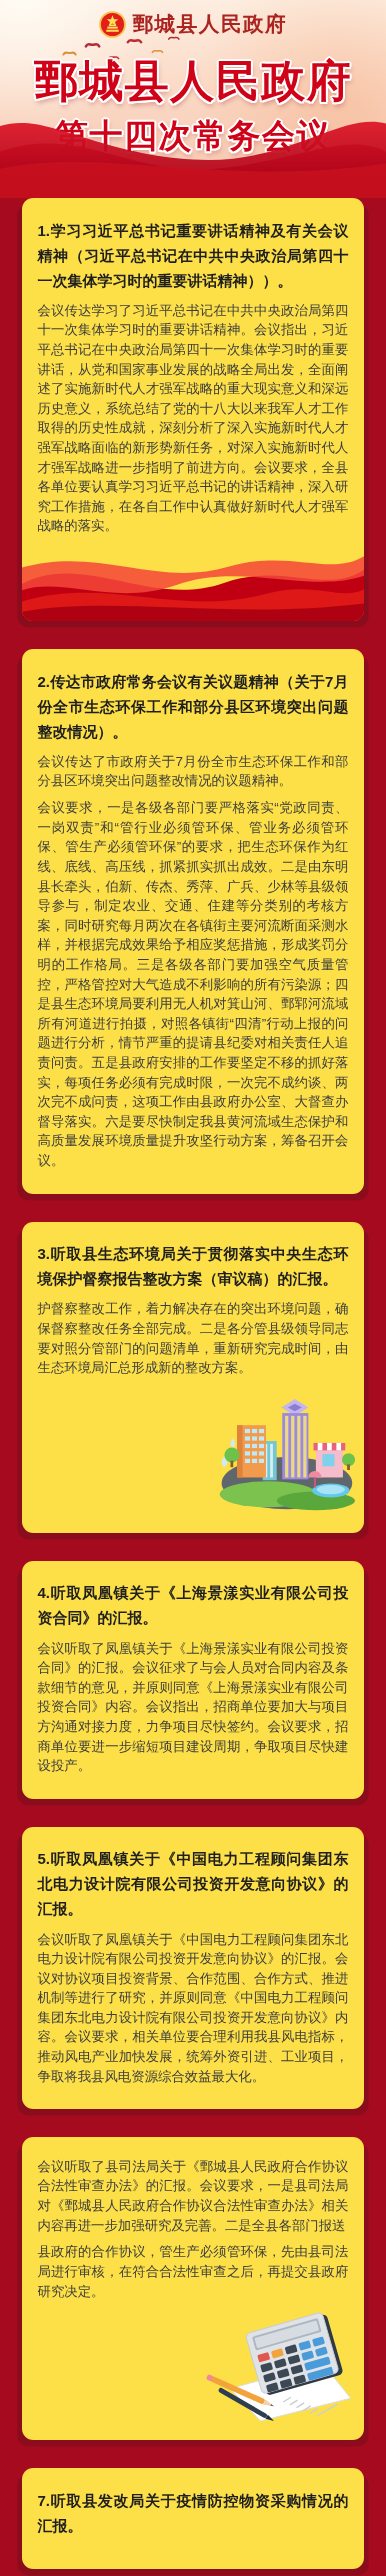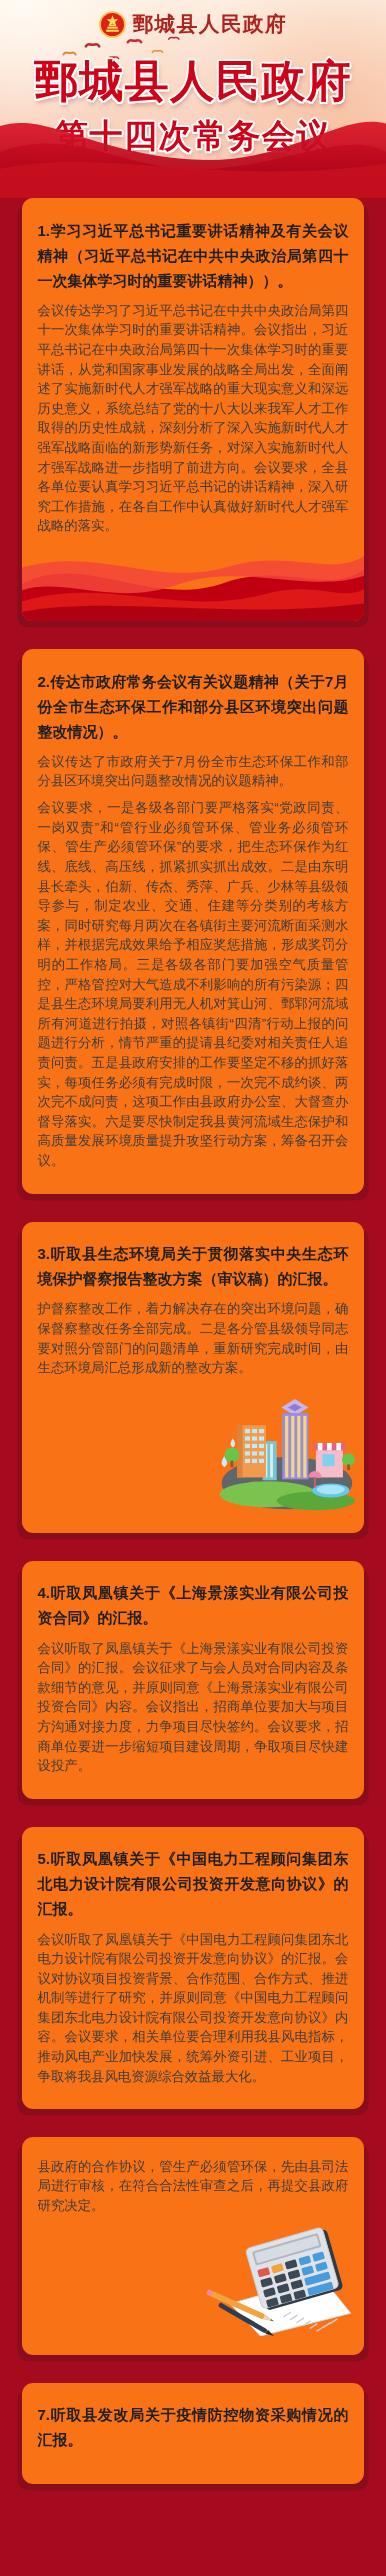--- a/index.html
+++ b/index.html
@@ -41,21 +41,21 @@
       1px 4.1px 5.2px rgba(140,10,20,.35);
   }
   .title-line1{font-size:44px;margin-top:13.4px;}
   .title-line2{font-size:33px;margin-top:3px;}
   .hero-silk{position:absolute;left:0;bottom:0;z-index:4;display:block;}
 
   
   .cards{padding:0 22px 27px;}
   .card{
     position:relative;
-    background:#f97316;
+    background:#fde047;
     border-radius:11.3px;
     padding:19.6px 15.5px 23px;
     margin-bottom:28px;
     box-shadow:-4.6px 6.2px 0 #8b0c1c, 4.6px 6.2px 0 #8b0c1c;
   }
   .card:last-child{margin-bottom:0;}
   .card h2{
     margin:0 0 8.2px;
     font-size:15px;line-height:25px;font-weight:bold;color:#1f1f1f;
     text-align:justify;
@@ -213,20 +213,21 @@
       <h2>4.听取凤凰镇关于《上海景漾实业有限公司投资合同》的汇报。</h2>
       <p>会议听取了凤凰镇关于《上海景漾实业有限公司投资合同》的汇报。会议征求了与会人员对合同内容及条款细节的意见，并原则同意《上海景漾实业有限公司投资合同》内容。会议指出，招商单位要加大与项目方沟通对接力度，力争项目尽快签约。会议要求，招商单位要进一步缩短项目建设周期，争取项目尽快建设投产。</p>
     </section>
 
     <section class="card">
       <h2>5.听取凤凰镇关于《中国电力工程顾问集团东北电力设计院有限公司投资开发意向协议》的汇报。</h2>
       <p>会议听取了凤凰镇关于《中国电力工程顾问集团东北电力设计院有限公司投资开发意向协议》的汇报。会议对协议项目投资背景、合作范围、合作方式、推进机制等进行了研究，并原则同意《中国电力工程顾问集团东北电力设计院有限公司投资开发意向协议》内容。会议要求，相关单位要合理利用我县风电指标，推动风电产业加快发展，统筹外资引进、工业项目，争取将我县风电资源综合效益最大化。</p>
     </section>
 
     <section class="card">
+      <p>会议听取了县司法局关于《鄄城县人民政府合作协议合法性审查办法》的汇报。会议要求，一是县司法局对《鄄城县人民政府合作协议合法性审查办法》相关内容再进一步加强研究及完善。二是全县各部门报送</p>
       <div class="wrap-row">
         <p>县政府的合作协议，管生产必须管环保，先由县司法局进行审核，在符合合法性审查之后，再提交县政府研究决定。</p>
         <span class="illu-box">
           <svg width="155" height="114" viewBox="0 0 320 240">
             <polygon points="58,172 252,118 312,192 122,240" fill="#ffffff" stroke="#d8dce1" stroke-width="2"></polygon>
             <g stroke="#c9ced5" stroke-width="3">
               <line x1="170" y1="200" x2="186" y2="190"></line>
                 <line x1="184" y1="206" x2="200" y2="196"></line>
               <line x1="198" y1="212" x2="214" y2="202"></line>
                 <line x1="212" y1="218" x2="228" y2="208"></line>

